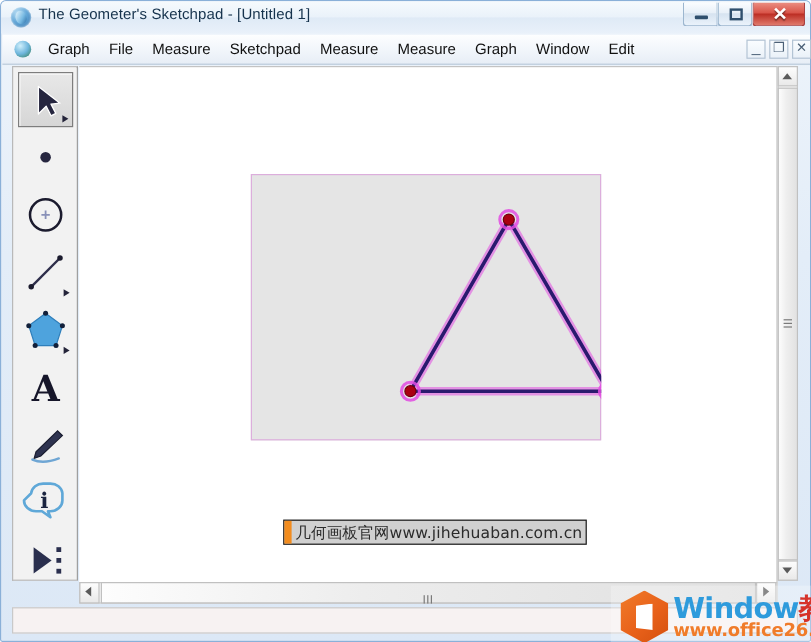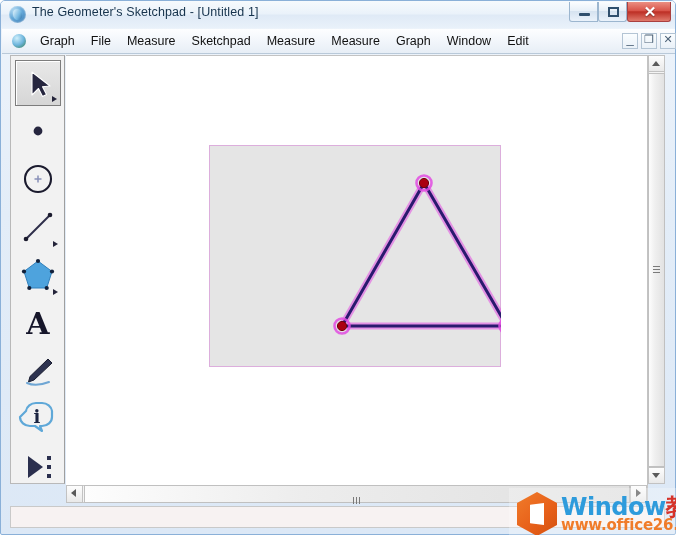--- a/index.html
+++ b/index.html
@@ -452,20 +452,24 @@
         <g>
           <circle cx="133" cy="181" r="7.5" fill="none" stroke="#e24ce2" stroke-width="2.6" opacity=".85"></circle>
           <circle cx="133" cy="181" r="4.6" fill="#aa0011" stroke="#70000c" stroke-width="1"></circle>
         </g>
         <g>
           <circle cx="298" cy="181" r="7.5" fill="none" stroke="#e24ce2" stroke-width="2.6" opacity=".85"></circle>
           <circle cx="298" cy="181" r="4.6" fill="#aa0011" stroke="#70000c" stroke-width="1"></circle>
         </g>
       </svg>
 
+      <div id="watermark-label">
+        <div id="watermark-bar"></div>
+        <span id="watermark-text">几何画板官网www.jihehuaban.com.cn</span>
+      </div>
     </div>
 
     <div id="v-scroll">
       <div class="sb-btn" style="left:-1px;top:-1px;width:17px;height:17px;">
         <div class="arrow-up"></div>
       </div>
       <div class="sb-thumb" id="v-thumb" style="left:-1px;top:17px;width:17px;height:394px;">
         <div class="grip-v">
           <i></i>
             <i></i>

